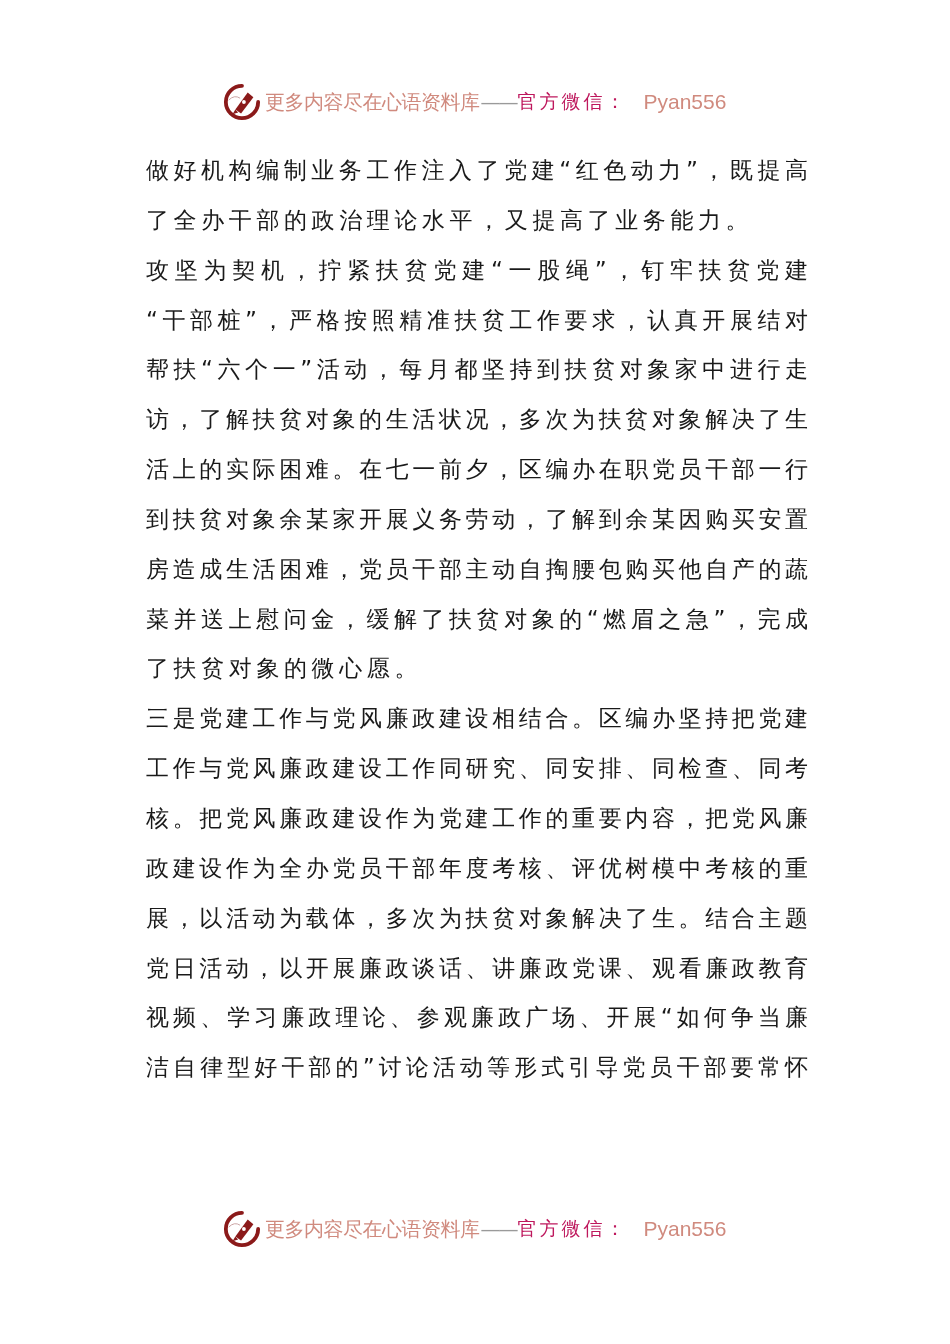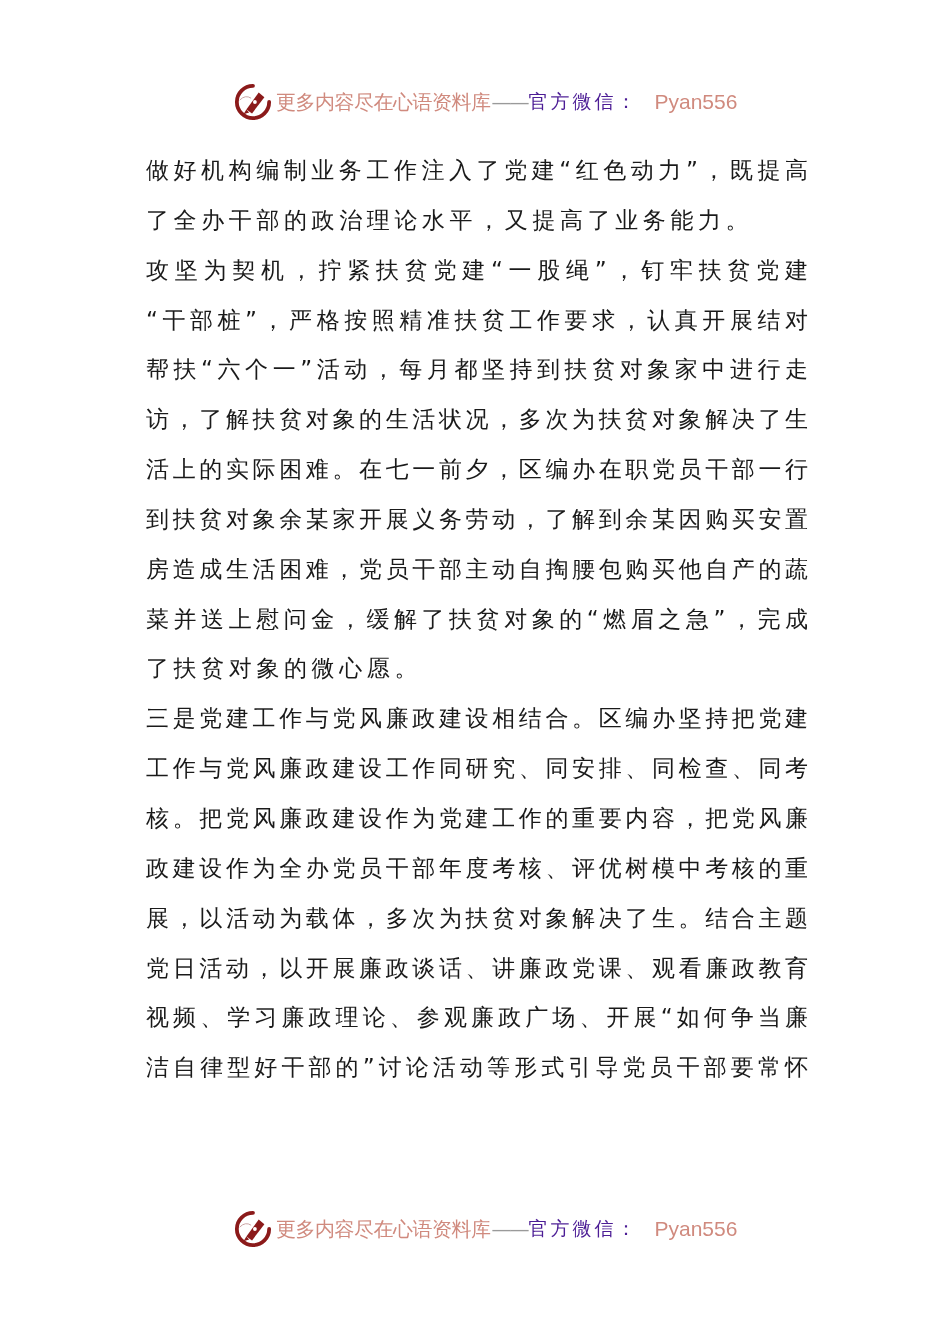--- a/index.html
+++ b/index.html
@@ -10,21 +10,21 @@
     body {
       width: 950px;
       height: 1344px;
       position: relative;
       overflow: hidden;
       font-family: "DejaVu Sans", "Liberation Sans", sans-serif;
       color: #111111;
     }
     .banner {
       position: absolute;
-      left: 234px;
+      left: 223px;
       height: 40px;
       display: flex;
       align-items: center;
       white-space: nowrap;
     }
     .banner.top { top: 82px; }
     .banner.bottom { top: 1209px; }
     .banner .logo {
       width: 38px;
       height: 38px;
@@ -41,21 +41,21 @@
     .banner .dash {
       font-family: "DejaVu Serif", "Liberation Serif", serif;
       font-size: 20px;
       color: #9a9a9a;
       letter-spacing: -2px;
       margin: 0 1px;
     }
     .banner .wx-label {
       font-family: "DejaVu Serif", "Liberation Serif", serif;
       font-size: 19px;
-      color: #4c1d95;
+      color: #be185d;
       letter-spacing: 3px;
     }
     .banner .wx-id {
       font-family: "Liberation Sans", sans-serif;
       font-size: 21px;
       color: #d08a7e;
       margin-left: 16px;
     }
     .content {
       position: absolute;

